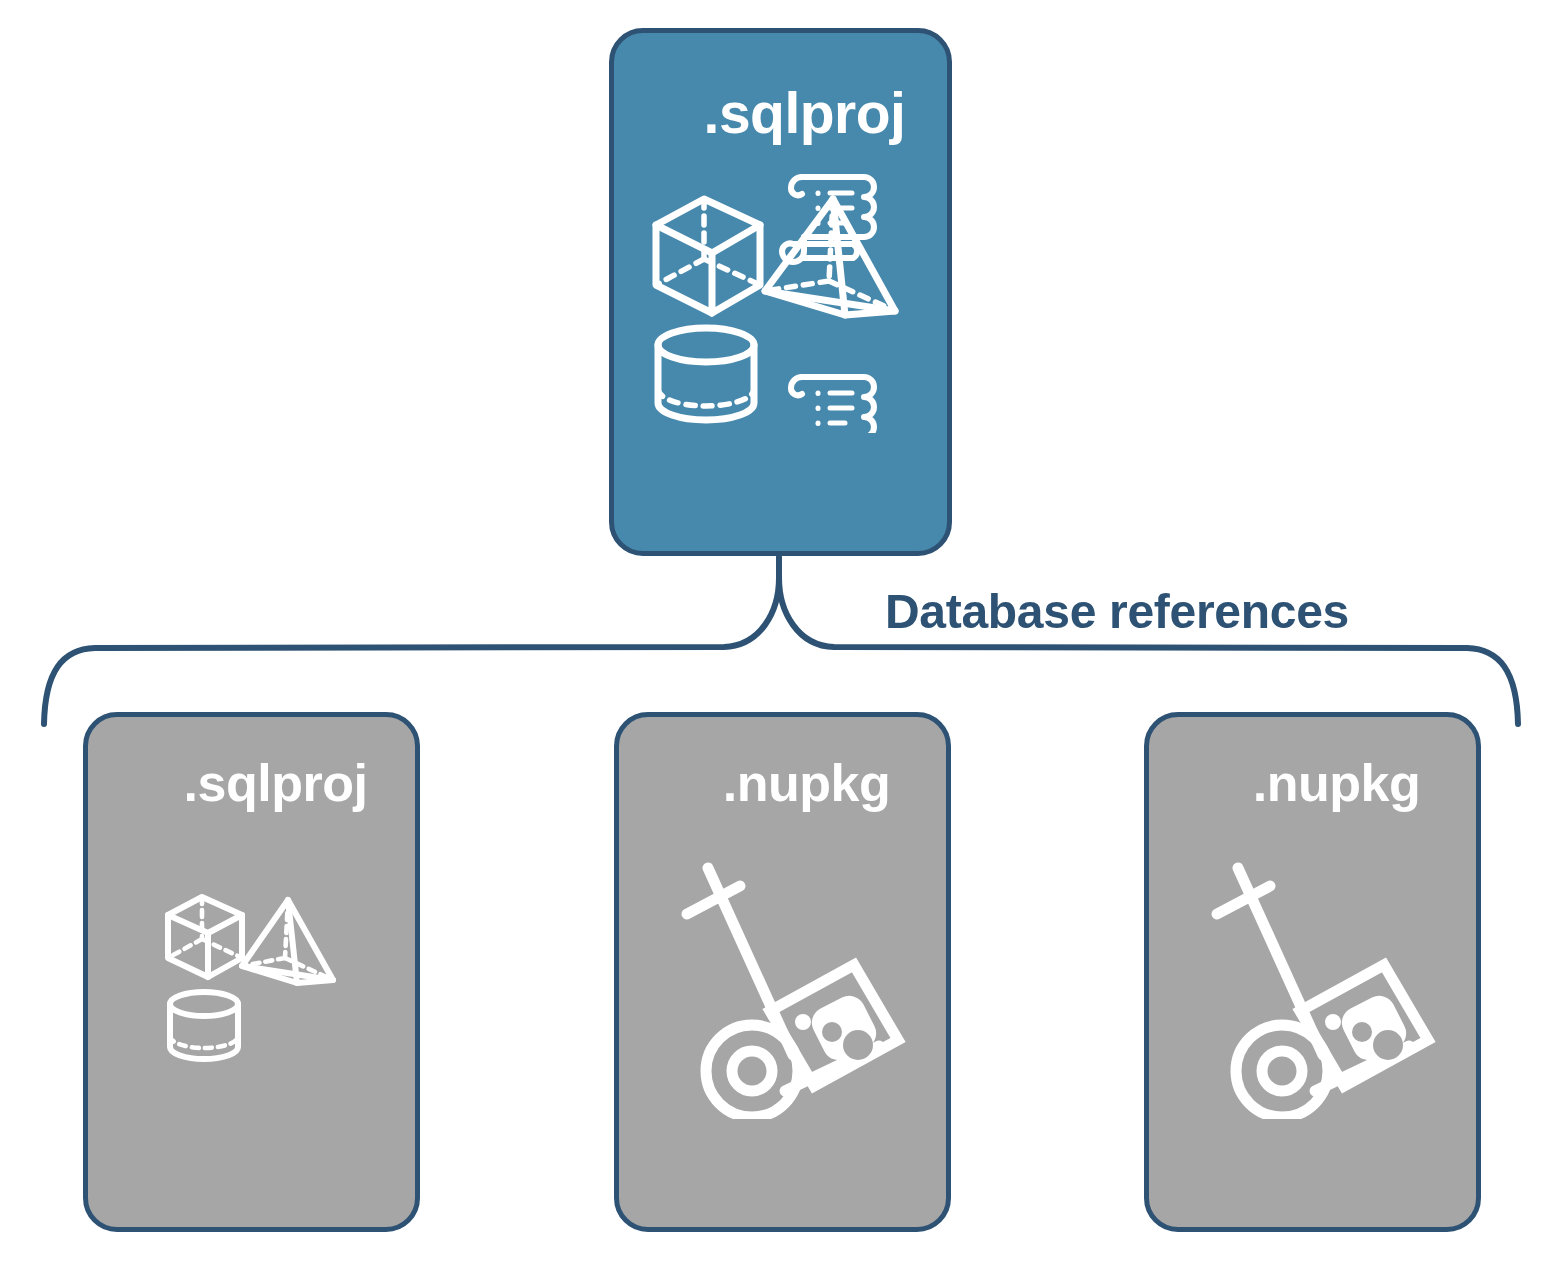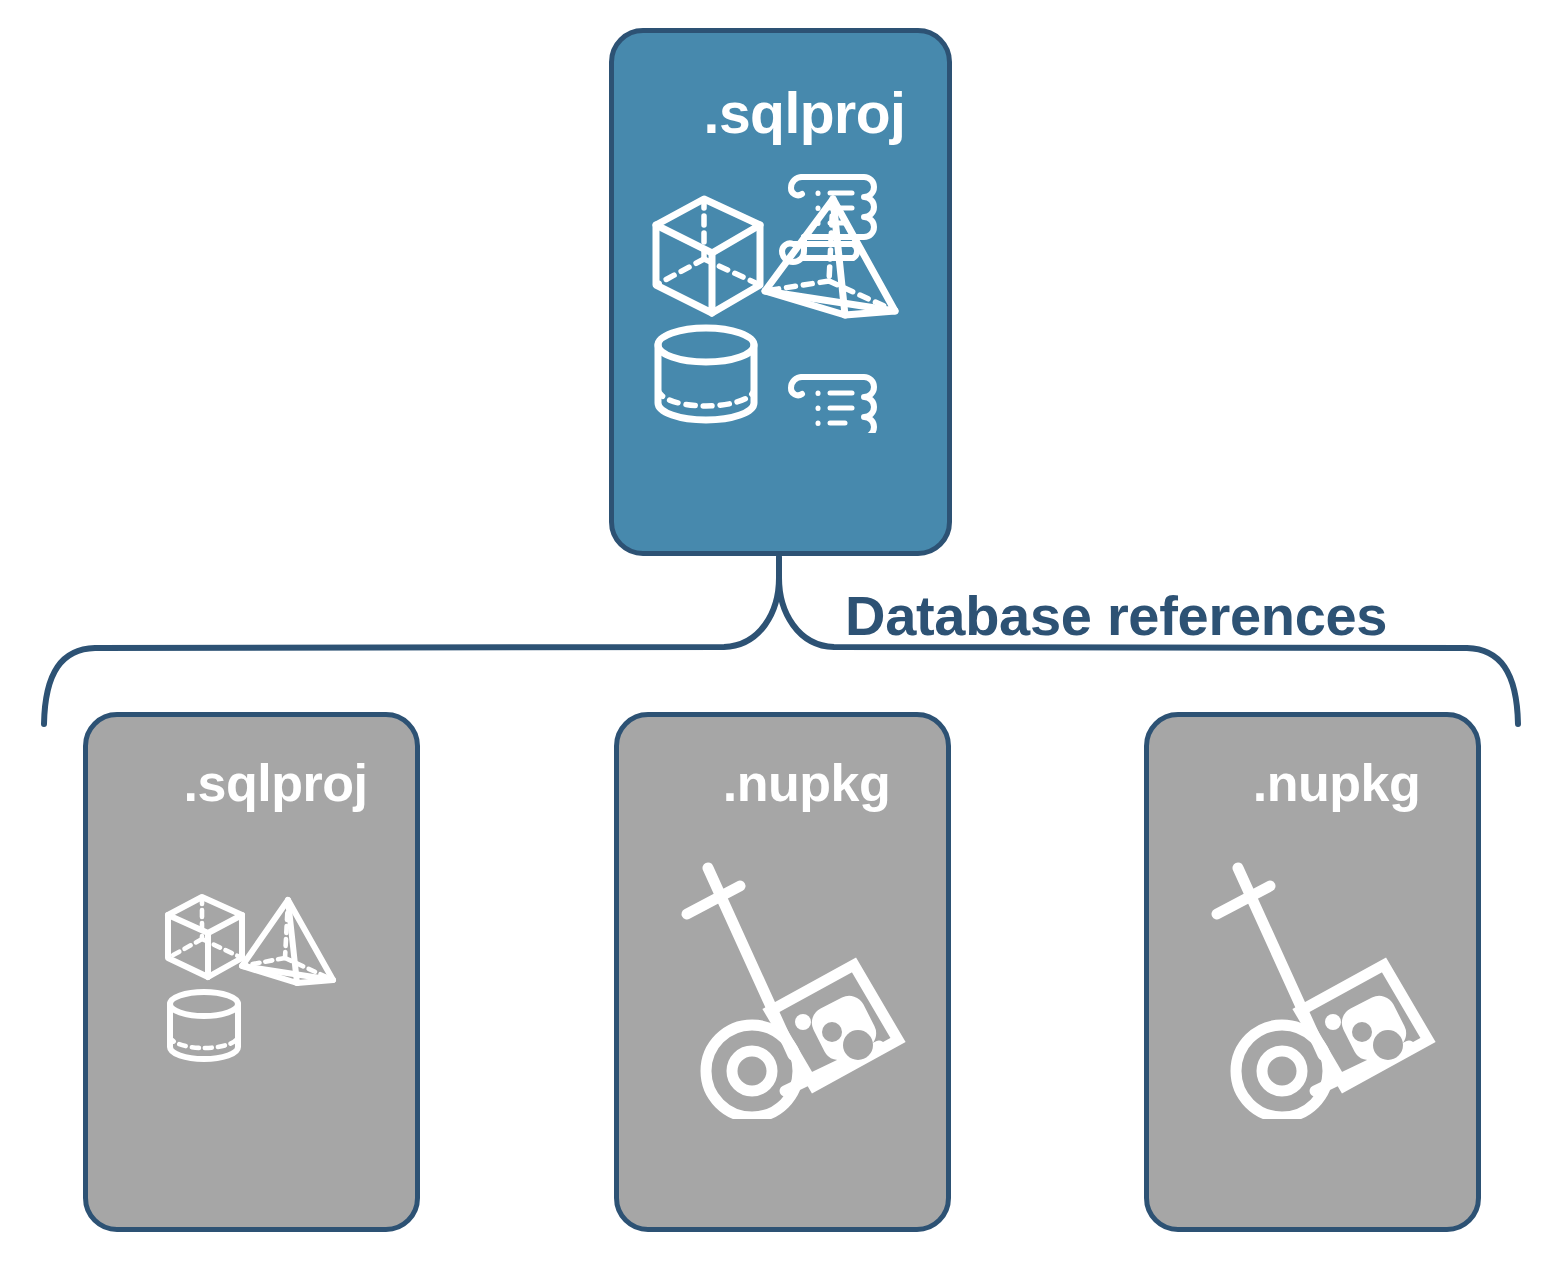--- a/index.html
+++ b/index.html
@@ -58,25 +58,26 @@
   .brace-layer {
     position: absolute;
     left: 0; top: 0;
     width: 1566px;
     height: 1274px;
   }
   .brace-caption {
     position: absolute;
     color: #2d5274;
     font-weight: bold;
-    font-size: 56px;
+    font-size: 48px;
     letter-spacing: -0.3px;
     white-space: nowrap;
     line-height: 1;
     user-select: none;
+    margin-left: 40px;
   }
 </style>
 </head>
 <body>
 
 <div id="stage">
 
   <div class="node-box primary" style="left:609px; top:28px; width:343px; height:528px;">
     <div class="node-label top-label">.sqlproj</div>
 

